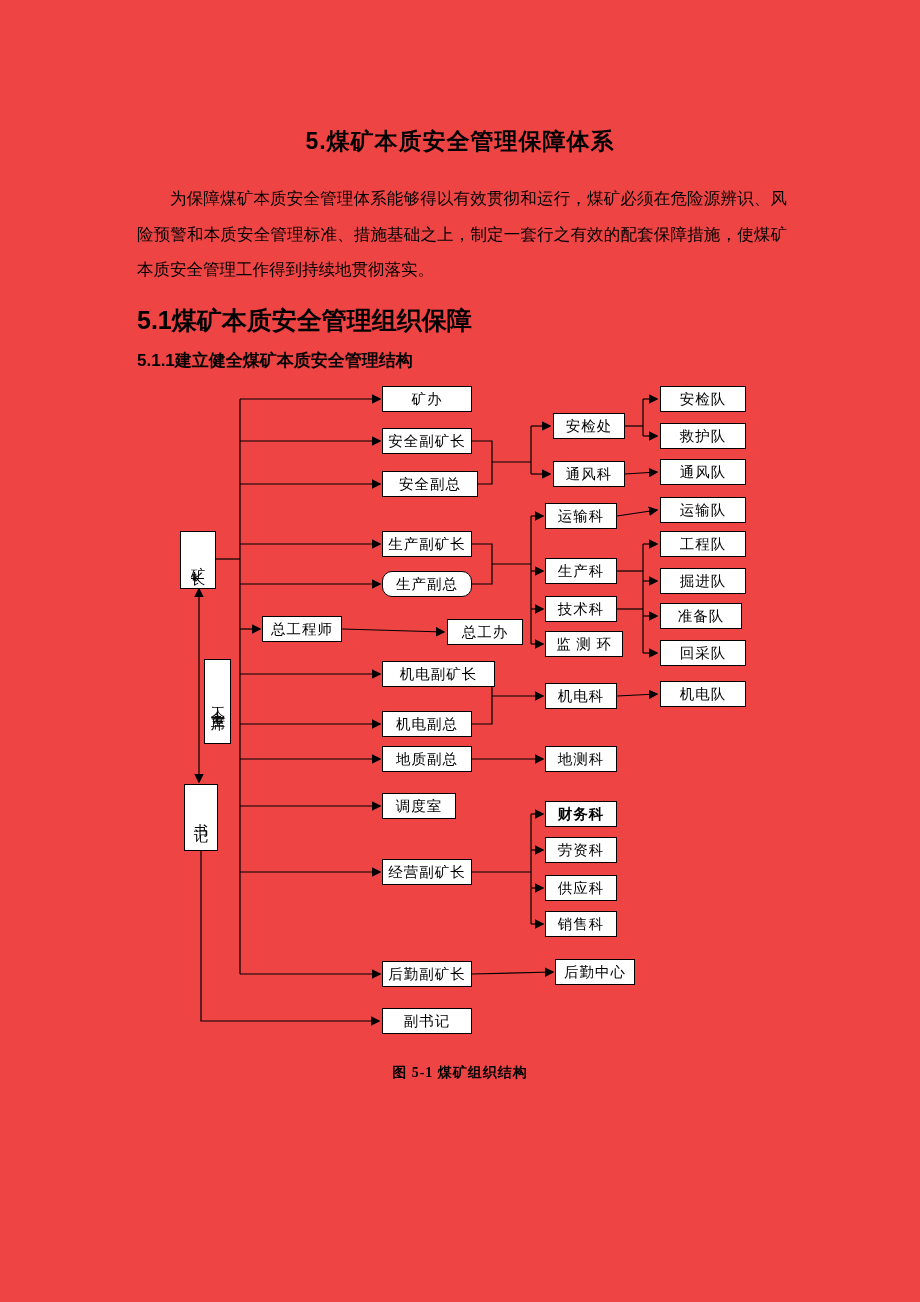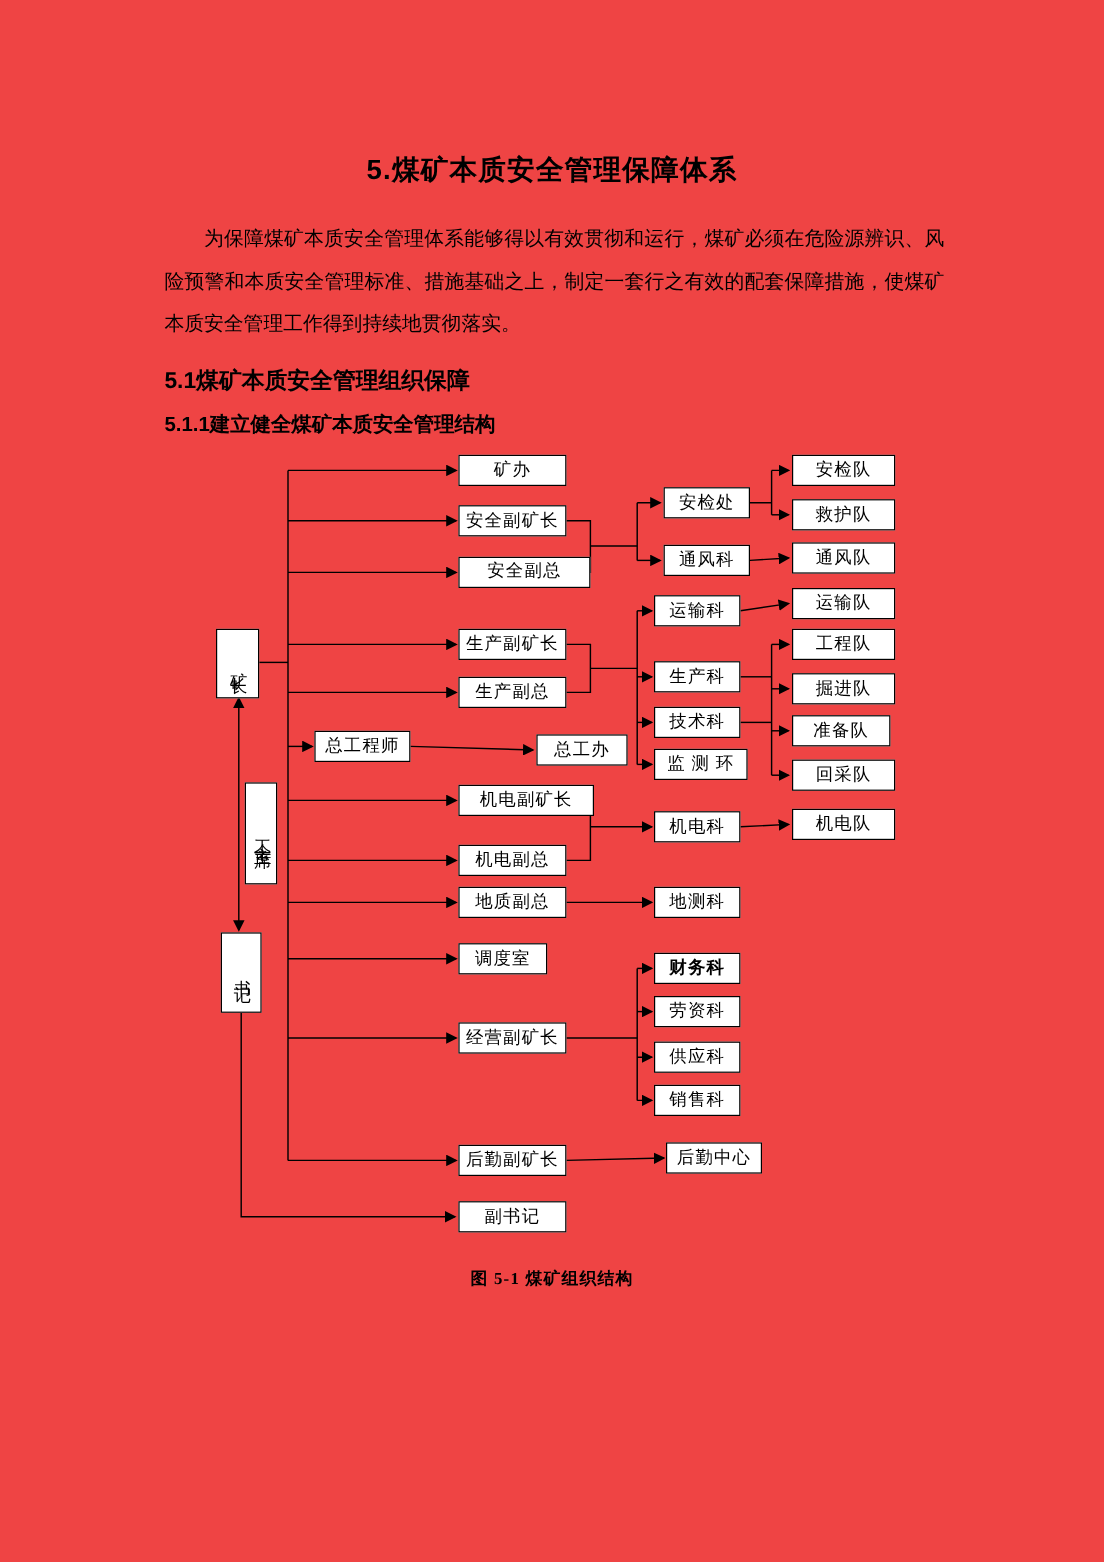--- a/index.html
+++ b/index.html
@@ -3,21 +3,21 @@
 <meta charset="utf-8">
 <style>
   * { margin:0; padding:0; box-sizing:border-box; }
   html,body { background:#fff; }
   body { font-family:"Liberation Serif","DejaVu Serif",serif; color:#000; }
   .page { width:920px; height:1302px; background:#ef4444; position:relative; overflow:hidden; padding-top:126px; }
   .doc-title { text-align:center; font-family:"Liberation Sans","DejaVu Sans",sans-serif; font-size:23px; font-weight:bold; letter-spacing:1px; }
   .para { width:650px; margin-left:137px; font-size:16.5px; line-height:35.5px; text-align:justify; text-indent:2em; }
   .para-1 { margin-top:24px; }
   .para-2 { margin-top:8px; }
-  .h2 { margin-left:137px; margin-top:16px; font-family:"Liberation Sans","DejaVu Sans",sans-serif; font-size:19px; font-weight:bold; }
+  .h2 { margin-left:137px; margin-top:16px; font-family:"Liberation Sans","DejaVu Sans",sans-serif; font-size:25px; font-weight:bold; }
   .h3 { margin-left:137px; margin-top:12px; font-family:"Liberation Sans","DejaVu Sans",sans-serif; font-size:17px; font-weight:bold; }
   .diagram { position:relative; width:920px; height:672px; margin-top:4px; }
   .connectors { position:absolute; left:0; top:0; }
   .box { position:absolute; height:26px; border:1px solid #000; background:#fff; text-align:center;
          line-height:24px; font-size:14.5px; letter-spacing:1px; white-space:nowrap; }
   .vbox { writing-mode:vertical-rl; text-orientation:upright; text-align:center; letter-spacing:5px; white-space:normal; }
   .caption { text-align:center; font-size:14px; font-weight:bold; margin-top:16px; letter-spacing:1px; }
 </style>
 </head>
 <body>
@@ -115,23 +115,23 @@
 
     <div class="box vbox" style="left:180px;top:155px;width:36px;height:58px;line-height:34px;">矿长</div>
     <div class="box vbox" style="left:204px;top:283px;width:27px;height:85px;line-height:25px;letter-spacing:3px;">工会主席</div>
     <div class="box vbox" style="left:184px;top:408px;width:34px;height:67px;line-height:32px;">书记</div>
 
     <div class="box" style="left:262px;top:240px;width:80px;">总工程师</div>
     <div class="box" style="left:447px;top:243px;width:76px;">总工办</div>
 
     <div class="box" style="left:382px;top:10px;width:90px;">矿办</div>
     <div class="box" style="left:382px;top:52px;width:90px;">安全副矿长</div>
-    <div class="box" style="left:382px;top:95px;width:110px;font-family:Liberation Mono, monospace;">安全副总</div>
+    <div class="box" style="left:382px;top:95px;width:96px;">安全副总</div>
     <div class="box" style="left:382px;top:155px;width:90px;">生产副矿长</div>
-    <div class="box" style="left:382px;top:195px;width:90px;">生产副总</div>
+    <div class="box" style="left:382px;top:195px;width:90px;border-radius:10px;">生产副总</div>
     <div class="box" style="left:382px;top:285px;width:113px;">机电副矿长</div>
     <div class="box" style="left:382px;top:335px;width:90px;">机电副总</div>
     <div class="box" style="left:382px;top:370px;width:90px;">地质副总</div>
     <div class="box" style="left:382px;top:417px;width:74px;">调度室</div>
     <div class="box" style="left:382px;top:483px;width:90px;">经营副矿长</div>
     <div class="box" style="left:382px;top:585px;width:90px;">后勤副矿长</div>
     <div class="box" style="left:382px;top:632px;width:90px;">副书记</div>
 
     <div class="box" style="left:553px;top:37px;width:72px;">安检处</div>
     <div class="box" style="left:553px;top:85px;width:72px;">通风科</div>

